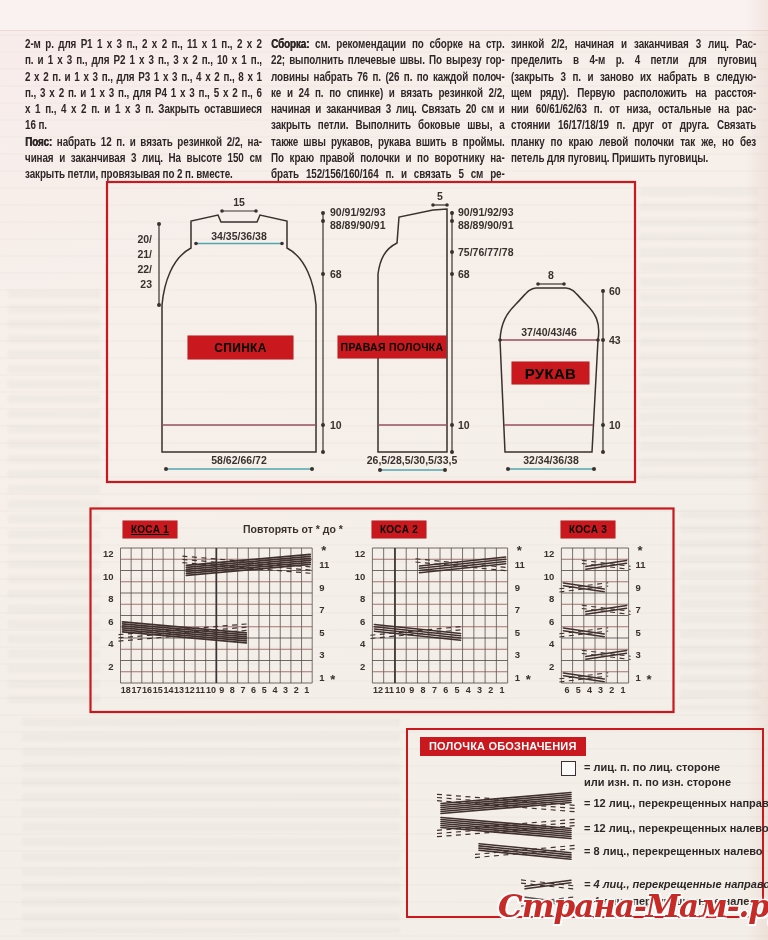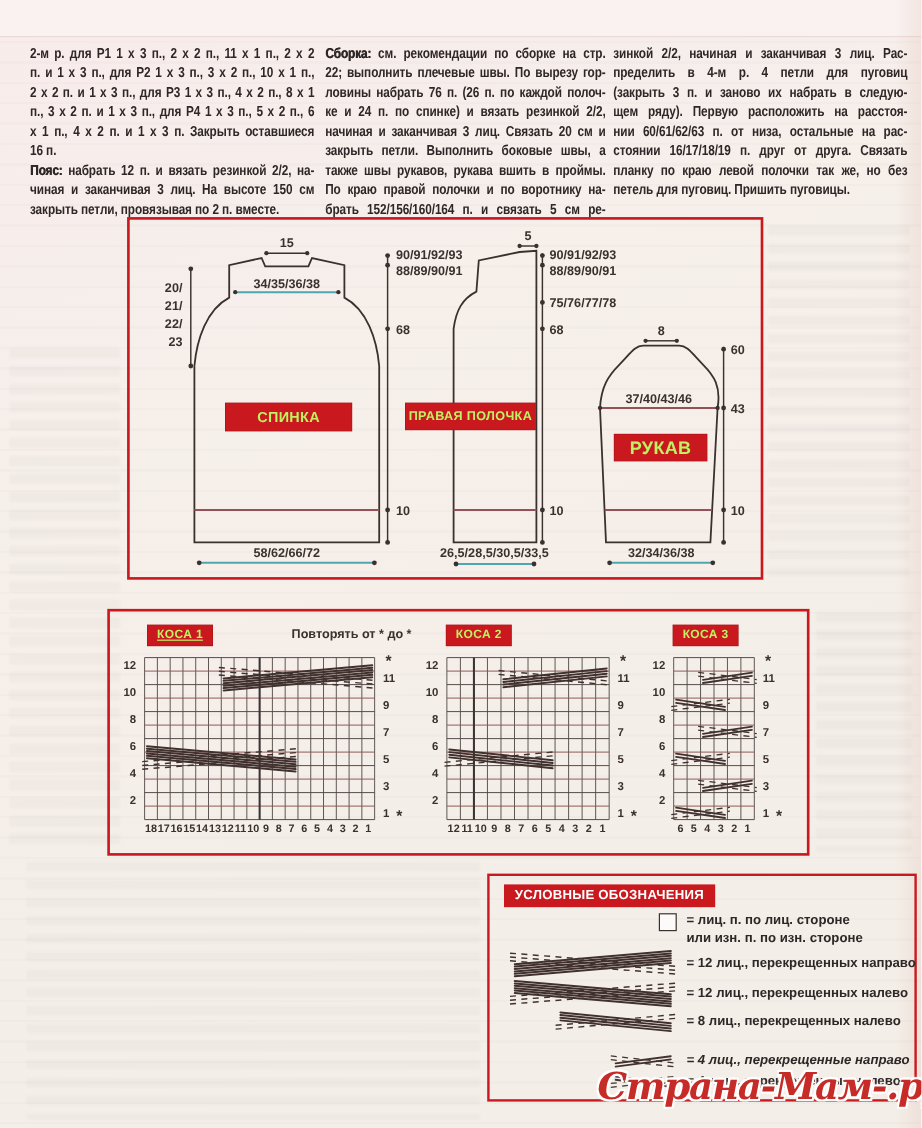--- a/index.html
+++ b/index.html
@@ -18,31 +18,31 @@
   .bleed{position:absolute;z-index:0;opacity:.5;filter:blur(1.1px);
     background:repeating-linear-gradient(180deg,rgba(120,128,112,.09) 0 8px,rgba(0,0,0,0) 8px 15px);}
   
   .col{position:absolute;top:36px;z-index:2;color:var(--ink);}
   .col-inner{transform:scaleX(.82);transform-origin:0 0;font-size:12px;font-weight:700;
     line-height:16.3px;letter-spacing:-0.1px;}
   .col-inner .jl{text-align:justify;text-align-last:justify;}
   .col-inner .fl{text-align:left;}
   .col-inner b.lead{font-weight:700;text-shadow:.5px 0 0 currentColor;}
   
-  .redbox{position:absolute;background:var(--red);color:#bef264;display:flex;align-items:center;
+  .redbox{position:absolute;background:var(--red);color:#000000;display:flex;align-items:center;
     justify-content:center;font-weight:700;letter-spacing:.3px;z-index:3;box-shadow:0 0 0 .5px #a81217;}
   .note{position:absolute;z-index:3;font-weight:700;color:var(--dink);}
   svg{position:absolute;z-index:1;overflow:visible;}
   svg text{font-family:"Liberation Sans",sans-serif;font-weight:700;fill:var(--dink);}
   
   .legend{position:absolute;left:406px;top:728px;width:358px;height:190px;border:2px solid var(--red);
     z-index:2;box-sizing:border-box;}
   .lg-title{margin:7px 0 4px 12px;padding:3px 9px 4px;display:inline-block;background:var(--red);
     color:#fff;font-size:11px;font-weight:700;letter-spacing:.2px;}
-  .lg-row{display:flex;align-items:center;padding-left:10px;}
+  .lg-row{display:flex;align-items:center;padding-left:22px;}
   .lg-row.first{align-items:flex-start;}
   .lg-sym{width:146px;display:flex;justify-content:flex-end;align-items:center;flex:none;}
   .lg-txt{margin-left:8px;font-size:11px;font-weight:700;color:var(--ink);white-space:nowrap;line-height:15px;}
   .knit-sq{width:13px;height:13px;border:1.6px solid var(--dink);background:#fdfbf9;margin-top:1px;}
   .lg-svg{position:static;}
   
   .watermark{position:absolute;left:498px;top:888px;width:270px;z-index:4;text-align:right;
     font-family:"DejaVu Serif",serif;font-style:italic;font-weight:700;font-size:31px;
     color:#c62b28;letter-spacing:-1px;white-space:nowrap;
     text-shadow:-1.5px -1.5px 0 #fff,1.5px -1.5px 0 #fff,-1.5px 1.5px 0 #fff,1.5px 1.5px 0 #fff,0 0 4px #fff;}
@@ -457,21 +457,21 @@
         <text x="623" y="693" font-size="9" text-anchor="middle">1</text>
       </g>
     </svg>
 
   <div class="redbox" style="left:123px;top:521px;width:54px;height:17px;font-size:10px;text-decoration:underline;">КОСА 1</div>
   <div class="redbox" style="left:372px;top:521px;width:54px;height:17px;font-size:10px;">КОСА 2</div>
   <div class="redbox" style="left:561px;top:521px;width:54px;height:17px;font-size:10px;">КОСА 3</div>
   <div class="note" style="left:243px;top:523px;font-size:10.5px;">Повторять от * до *</div>
 
   <div class="legend">
-    <div class="lg-title">УСЛОВНЫЕ ОБОЗНАЧЕНИЯ</div>
+    <div class="lg-title">ПОЛОЧКА ОБОЗНАЧЕНИЯ</div>
     <div id="legendRows">
         <div class="lg-row first" style="margin-bottom: 2px;">
           <div class="lg-sym">
             <div class="knit-sq"></div>
           </div>
           <div class="lg-txt">= лиц. п. по лиц. стороне<div>или изн. п. по изн. стороне</div></div>
         </div>
         <div class="lg-row" style="margin-bottom: 3px;">
           <div class="lg-sym">
             <svg width="140" height="22" viewBox="0 0 140 22" class="lg-svg">

